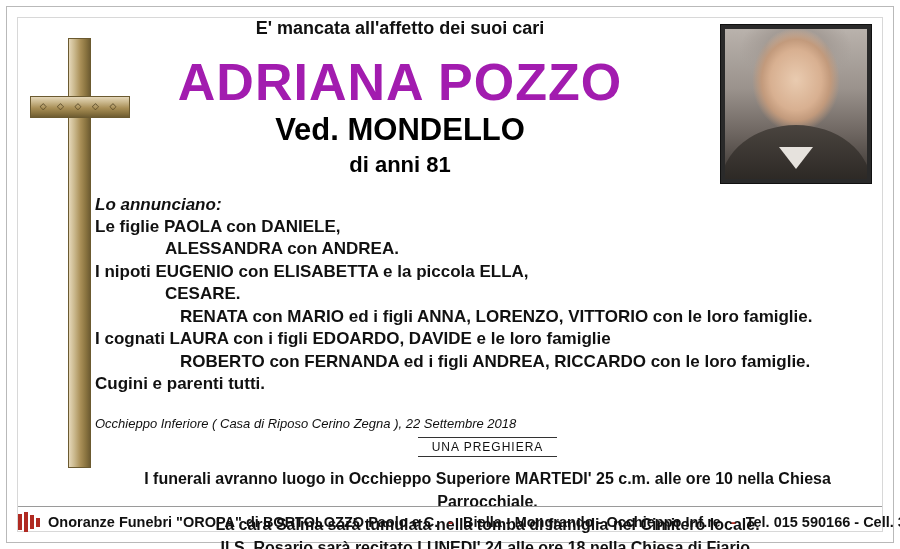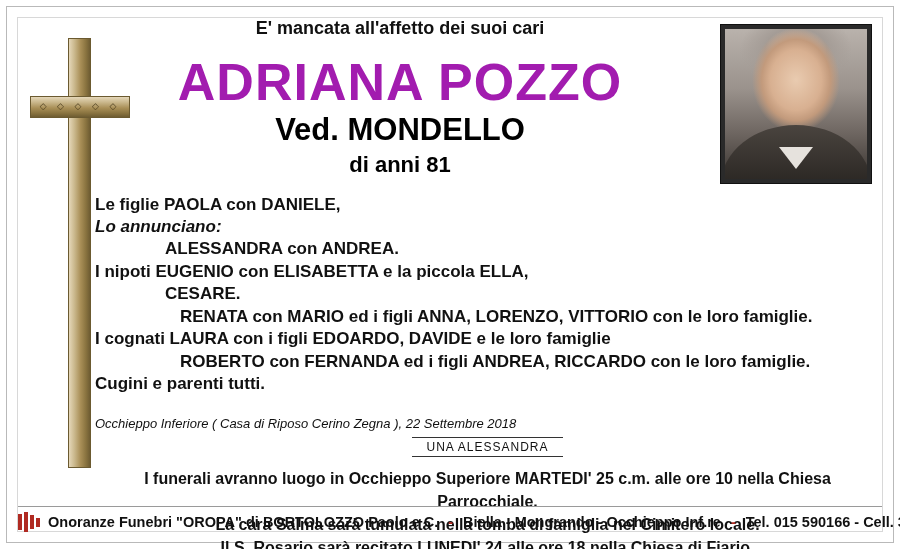--- a/index.html
+++ b/index.html
@@ -274,35 +274,35 @@
   </div>
 
   <div class="content">
 
     <div class="line-intro">E' mancata all'affetto dei suoi cari</div>
     <div class="name">ADRIANA POZZO</div>
     <div class="ved">Ved. MONDELLO</div>
     <div class="age">di anni 81</div>
 
     <div class="announce">
+      <div class="l-left it">Lo annunciano:</div>
       <div class="l-left">Le figlie PAOLA con DANIELE,</div>
-      <div class="l-left it">Lo annunciano:</div>
       <div class="l-left indent-1">ALESSANDRA con ANDREA.</div>
       <div class="l-left">I nipoti EUGENIO con ELISABETTA e la piccola ELLA,</div>
       <div class="l-left indent-1">CESARE.</div>
       <div class="l-left indent-3">RENATA con MARIO ed i figli ANNA, LORENZO, VITTORIO con le loro famiglie.</div>
       <div class="l-left">I cognati LAURA con i figli EDOARDO, DAVIDE e le loro famiglie</div>
       <div class="l-left indent-3">ROBERTO con FERNANDA ed i figli ANDREA, RICCARDO con le loro famiglie.</div>
       <div class="l-left">Cugini e parenti tutti.</div>
     </div>
 
     <div class="place-date">Occhieppo Inferiore ( Casa di Riposo Cerino Zegna ), 22 Settembre 2018</div>
 
     <div class="prayer">
-      <span>UNA ALESSANDRA</span>
+      <span>UNA PREGHIERA</span>
     </div>
 
     <div class="funeral">
       <div>I funerali avranno luogo in Occhieppo Superiore MARTEDI' 25 c.m. alle ore 10 nella Chiesa Parrocchiale.</div>
       <div>La cara Salma sarà tumulata nella tomba di famiglia nel Cimitero locale.</div>
       <div>Il S. Rosario sarà recitato LUNEDI' 24 alle ore 18 nella Chiesa di Fiario.</div>
     </div>
 
   </div>
 

